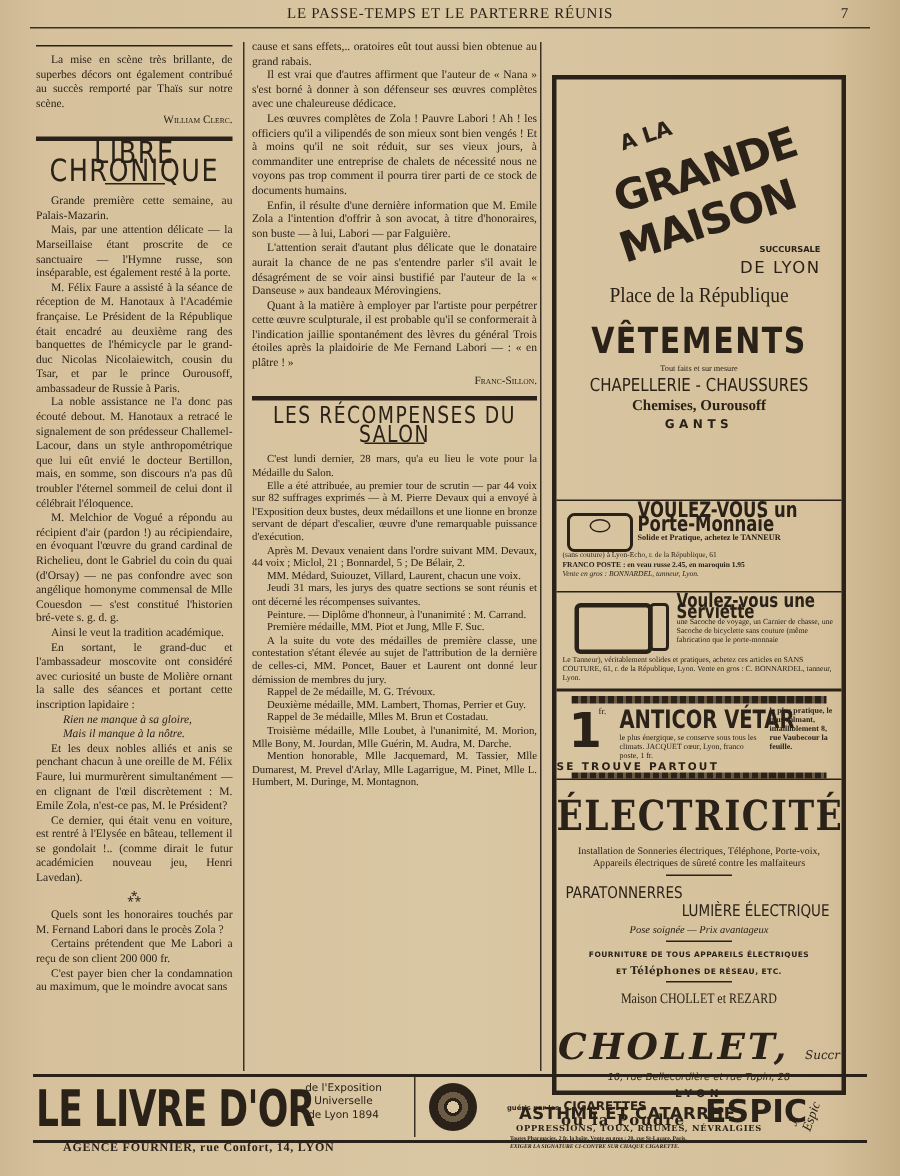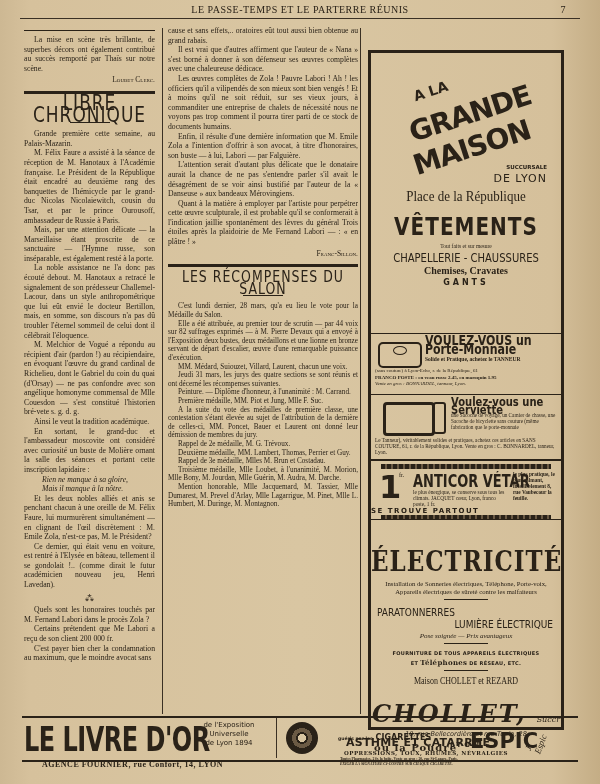--- a/index.html
+++ b/index.html
@@ -57,21 +57,21 @@
   .sv-foot { position:absolute; left:4px; top:42px; width:184px; }
   .ac { position:absolute; left:0; width:190px; top:408px; height:56px; }
   .ac-band { position:absolute; left:10px; top:3px; width:170px; height:5px; background:repeating-linear-gradient(90deg,#2a2218 0 4px,#6b5a44 4px 6px); }
   .ac-one { position:absolute; left:8px; top:10px; font-family:"DejaVu Sans", sans-serif; font-weight:bold; font-size:32px; line-height:32px; }
   .ac-fr { position:absolute; left:28px; top:11px; font-size:6px; }
   .ac-title { position:absolute; left:42px; top:10px; font-family:"DejaVu Sans", sans-serif; font-weight:bold; font-size:13px; transform:scaleY(1.3); transform-origin:left top; }
   .ac-desc { position:absolute; left:42px; top:28px; width:96px; font-size:5.3px; line-height:6px; text-align:left; }
   .ac-side { position:absolute; left:142px; top:10px; width:46px; font-size:5.3px; line-height:6px; font-weight:bold; text-align:left; }
   .ac-partout { position:absolute; left:0; width:100%; top:46px; font-family:"DejaVu Sans", sans-serif; font-weight:bold; font-size:7px; letter-spacing:1.5px; }
   .ac-band2 { position:absolute; left:10px; top:54px; width:170px; height:4px; background:repeating-linear-gradient(90deg,#2a2218 0 4px,#6b5a44 4px 6px); }
-  .el { position:absolute; left:0; width:190px; top:484px; height:212px; }
+  .el { position:absolute; left:0; width:190px; top:468px; height:212px; }
   .el-title { font-family:"DejaVu Serif", serif; font-weight:bold; font-size:23px; letter-spacing:1px; transform:scaleY(1.2); margin-top:10px; }
   .el-install { font-size:6.7px; line-height:8px; margin-top:6px; padding:0 10px; }
   .el-para { text-align:left; font-family:"DejaVu Sans", sans-serif; font-size:9px; padding-left:6px; transform:scaleY(1.2); transform-origin:left top; margin-top:2px; }
   .el-lum { text-align:right; font-family:"DejaVu Sans", sans-serif; font-size:9px; padding-right:8px; transform:scaleY(1.2); transform-origin:right top; margin-top:2px; }
   .el-pose { font-style:italic; font-size:7px; margin-top:4px; }
   .el-fourn { font-family:"DejaVu Sans", sans-serif; font-weight:bold; font-size:5px; margin-top:2px; letter-spacing:0.3px; }
   .el-tel { font-weight:bold; }
   .el-maison { font-size:8px; transform:scaleY(1.2); margin-top:4px; }
   .el-chollet { font-family:"DejaVu Serif", serif; font-weight:bold; font-size:24px; letter-spacing:2px; margin-top:13px;font-style:italic; }
   .el-succ { font-size:8px; font-weight:normal; letter-spacing:0; }
@@ -98,27 +98,27 @@
 <body>
 
 <div class="page-header">
   <span>LE PASSE-TEMPS ET LE PARTERRE RÉUNIS</span>
   <span class="page-num">7</span>
 </div>
 
 <div class="col col1">
   <div class="thin-rule"></div>
   <p>La mise en scène très brillante, de superbes décors ont également contribué au succès remporté par Thaïs sur notre scène.</p>
-  <div class="sign smallcaps">Loubet Clerc.</div>
+  <div class="sign smallcaps">William Clerc.</div>
   <div class="thick-rule"></div>
   <div class="section-title title1">LIBRE CHRONIQUE</div>
   <div class="short-rule"></div>
   <p>Grande première cette semaine, au Palais-Mazarin.</p>
+  <p>Mais, par une attention délicate — la Marseillaise étant proscrite de ce sanctuaire — l'Hymne russe, son inséparable, est également resté à la porte.</p>
   <p>M. Félix Faure a assisté à la séance de réception de M. Hanotaux à l'Académie française. Le Président de la République était encadré au deuxième rang des banquettes de l'hémicycle par le grand-duc Nicolas Nicolaiewitch, cousin du Tsar, et par le prince Ourousoff, ambassadeur de Russie à Paris.</p>
-  <p>Mais, par une attention délicate — la Marseillaise étant proscrite de ce sanctuaire — l'Hymne russe, son inséparable, est également resté à la porte.</p>
   <p>La noble assistance ne l'a donc pas écouté debout. M. Hanotaux a retracé le signalement de son prédesseur Challemel-Lacour, dans un style anthropométrique que lui eût envié le docteur Bertillon, mais, en somme, son discours n'a pas dû troubler l'éternel sommeil de celui dont il célébrait l'éloquence.</p>
   <p>M. Melchior de Vogué a répondu au récipient d'air (pardon !) au récipiendaire, en évoquant l'œuvre du grand cardinal de Richelieu, dont le Gabriel du coin du quai (d'Orsay) — ne pas confondre avec son angélique homonyme commensal de Mlle Couesdon — s'est constitué l'historien bré-vete s. g. d. g.</p>
   <p>Ainsi le veut la tradition académique.</p>
   <p>En sortant, le grand-duc et l'ambassadeur moscovite ont considéré avec curiosité un buste de Molière ornant la salle des séances et portant cette inscription lapidaire :</p>
   <p class="verse">Rien ne manque à sa gloire,</p>
   <p class="verse">Mais il manque à la nôtre.</p>
   <p>Et les deux nobles alliés et anis se penchant chacun à une oreille de M. Félix Faure, lui murmurèrent simultanément — en clignant de l'œil discrètement : M. Emile Zola, n'est-ce pas, M. le Président?</p>
   <p>Ce dernier, qui était venu en voiture, est rentré à l'Elysée en bâteau, tellement il se gondolait !.. (comme dirait le futur académicien nouveau jeu, Henri Lavedan).</p>
   <div class="stars">⁂</div>
   <p>Quels sont les honoraires touchés par M. Fernand Labori dans le procès Zola ?</p>
@@ -135,20 +135,21 @@
   <p>Enfin, il résulte d'une dernière information que M. Emile Zola a l'intention d'offrir à son avocat, à titre d'honoraires, son buste — à lui, Labori — par Falguière.</p>
   <p>L'attention serait d'autant plus délicate que le donataire aurait la chance de ne pas s'entendre parler s'il avait le désagrément de se voir ainsi bustifié par l'auteur de la « Danseuse » aux bandeaux Mérovingiens.</p>
   <p>Quant à la matière à employer par l'artiste pour perpétrer cette œuvre sculpturale, il est probable qu'il se conformerait à l'indication jaillie spontanément des lèvres du général Trois étoiles après la plaidoirie de Me Fernand Labori — : « en plâtre ! »</p>
   <div class="sign smallcaps">Franc-Sillon.</div>
   <div class="thick-rule"></div>
   <div class="section-title title2">LES RÉCOMPENSES DU SALON</div>
   <div class="short-rule"></div>
   <div style="font-size:7.2px; line-height:8.6px;">
     <p>C'est lundi dernier, 28 mars, qu'a eu lieu le vote pour la Médaille du Salon.</p>
     <p>Elle a été attribuée, au premier tour de scrutin — par 44 voix sur 82 suffrages exprimés — à M. Pierre Devaux qui a envoyé à l'Exposition deux bustes, deux médaillons et une lionne en bronze servant de départ d'escalier, œuvre d'une remarquable puissance d'exécution.</p>
+    <p>Après M. Devaux venaient dans l'ordre suivant MM. Devaux, 44 voix ; Miclol, 21 ; Bonnardel, 5 ; De Bélair, 2.</p>
     <p>MM. Médard, Suiouzet, Villard, Laurent, chacun une voix.</p>
     <p>Jeudi 31 mars, les jurys des quatre sections se sont réunis et ont décerné les récompenses suivantes.</p>
     <p>Peinture. — Diplôme d'honneur, à l'unanimité : M. Carrand.</p>
     <p>Première médaille, MM. Piot et Jung, Mlle F. Suc.</p>
     <p>A la suite du vote des médailles de première classe, une contestation s'étant élevée au sujet de l'attribution de la dernière de celles-ci, MM. Poncet, Bauer et Laurent ont donné leur démission de membres du jury.</p>
     <p>Rappel de 2e médaille, M. G. Trévoux.</p>
     <p>Deuxième médaille, MM. Lambert, Thomas, Perrier et Guy.</p>
     <p>Rappel de 3e médaille, Mlles M. Brun et Costadau.</p>
     <p>Troisième médaille, Mlle Loubet, à l'unanimité, M. Morion, Mlle Bony, M. Jourdan, Mlle Guérin, M. Audra, M. Darche.</p>
     <p>Mention honorable, Mlle Jacquemard, M. Tassier, Mlle Dumarest, M. Prevel d'Arlay, Mlle Lagarrigue, M. Pinet, Mlle L. Humbert, M. Duringe, M. Montagnon.</p>
@@ -163,21 +164,21 @@
     <div class="gm-grande">GRANDE</div>
     <div class="gm-maison">MAISON</div>
     <div class="gm-succ">SUCCURSALE</div>
     <div class="gm-lyon">DE LYON</div>
     <div class="gm-place">Place de la République</div>
   </div>
   <div class="ad1-lower" style="text-align:center;">
     <div class="gm-vetements">VÊTEMENTS</div>
     <div class="gm-tout">Tout faits et sur mesure</div>
     <div class="gm-chap">CHAPELLERIE - CHAUSSURES</div>
-    <div class="gm-chem">Chemises, Cravates</div>
+    <div class="gm-chem">Chemises, Ourousoff</div>
     <div class="gm-gants">GANTS</div>
   </div>
   <div class="hrsep" style="top:280px;"></div>
 
   <div class="pm">
     <div class="pm-icon"></div>
     <div class="pm-title">VOULEZ-VOUS un Porte-Monnaie</div>
     <div class="pm-body">Solide et Pratique, achetez le TANNEUR</div>
     <div class="pm-lines">
       <div>(sans couture) à Lyon-Echo, r. de la République, 61</div>

